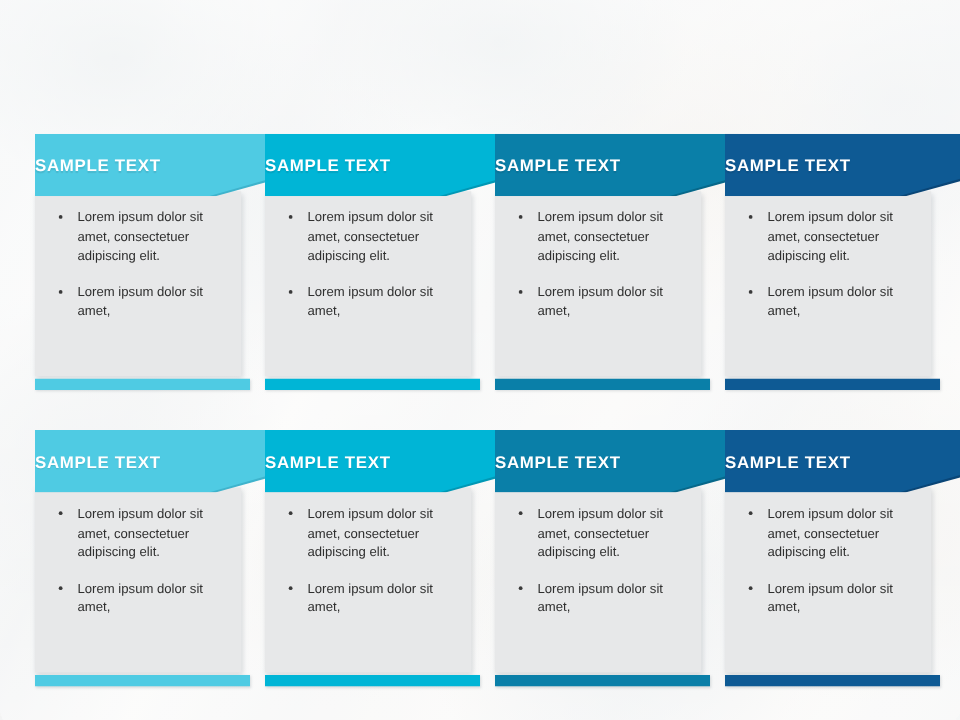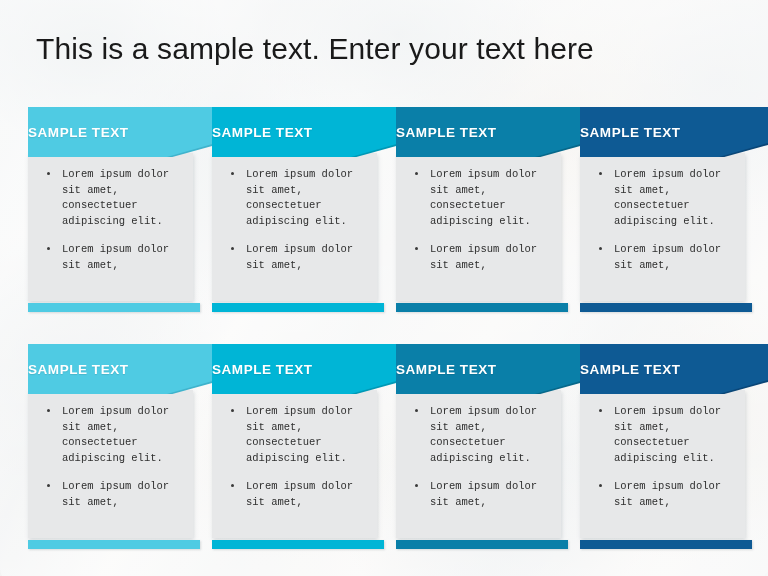--- a/index.html
+++ b/index.html
@@ -140,21 +140,20 @@
     padding: 0;
     list-style: none;
   }
   .bullet-item {
     position: relative;
     padding-left: 24px;
     margin-bottom: 13px;
     font-size: 10.5px;
     line-height: 15.5px;
     color: #2f2f2f;
-    font-family: Liberation Mono, monospace;
   }
   .bullet-item:last-child { margin-bottom: 0; }
   .bullet-dot {
     position: absolute;
     left: 9px;
     top: 5px;
     width: 3px;
     height: 3px;
     border-radius: 50%;
     background: #3a3a3a;
@@ -172,21 +171,20 @@
 </head>
 <body>
 
 <div id="slide">
 
   <div class="bg-layer bg-base"></div>
   <div class="bg-layer bg-blobs"></div>
   <div class="bg-layer bg-streaks"></div>
   <div class="bg-layer bg-wash"></div>
 
-  <div id="slide-title">This is a sample text. Enter your text here</div>
 
   <div id="cards-container">
       <div class="card" style="left: 28px; top: 107px;">
         <div class="card-header" style="background: rgb(79, 203, 227);">
           <span class="card-header-label">SAMPLE TEXT</span>
           <span class="card-fold" style="background: rgb(63, 179, 204);"></span>
         </div>
         <div class="card-body">
           <ul class="bullet-list">
             <li class="bullet-item"><span class="bullet-dot"></span><span>Lorem ipsum dolor sit amet, consectetuer adipiscing elit.</span></li>

